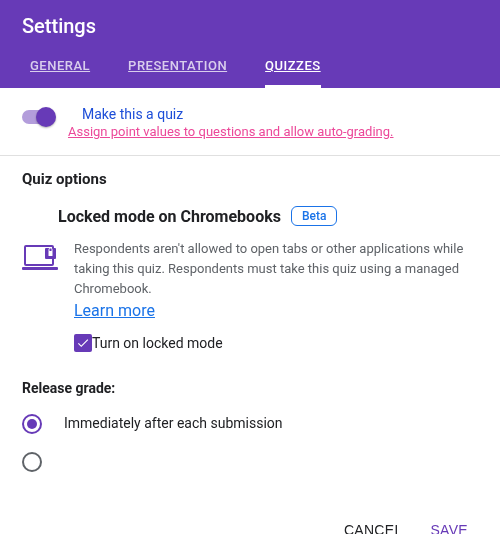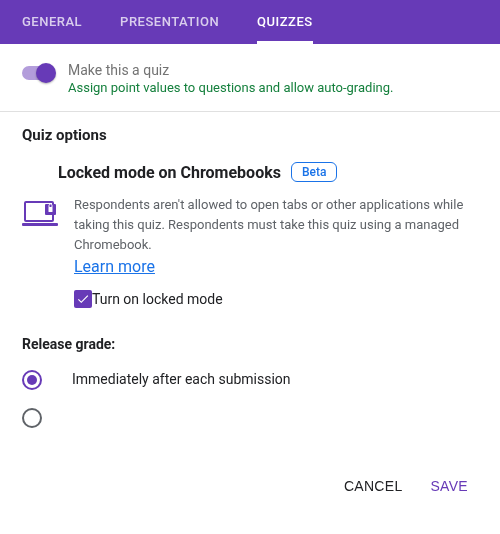--- a/index.html
+++ b/index.html
@@ -15,21 +15,22 @@
     padding-top: 14px;
   }
   .header-title {
     font-size: 20px;
     font-weight: 500;
     padding: 0 22px 20px;
   }
   .tabs {
     display: flex;
     gap: 38px;
-    padding: 0 22px;
+    padding: 0 30px;
+    text-decoration: underline;
   }
   .tab {
     font-size: 13px;
     font-weight: 500;
     letter-spacing: 0.5px;
     opacity: 0.75;
     padding-bottom: 12px;
     border-bottom: 3px solid transparent;
     cursor: pointer;
   }
@@ -60,26 +61,28 @@
     top: -3px;
     width: 20px;
     height: 20px;
     background: #673ab7;
     border-radius: 50%;
     box-shadow: 0 1px 2px rgba(0,0,0,0.3);
   }
   .toggle-label {
     font-size: 14px;
     font-weight: 400;
-    color: #737373;
+    color: #1d4ed8;
+    margin-left: 14px;
   }
   .toggle-desc {
     font-size: 13px;
-    color: #15803d;
+    color: #ec4899;
     margin-top: 2px;
+    text-decoration: underline;
   }
   .quiz-options {
     padding: 14px 22px 0;
   }
   .quiz-options-title {
     font-size: 15px;
     font-weight: 700;
     margin-bottom: 18px;
   }
   .locked-heading {
@@ -149,21 +152,21 @@
     color: #202124;
   }
   .release-title {
     font-size: 14px;
     font-weight: 700;
     margin-bottom: 18px;
   }
   .radio-row {
     display: flex;
     align-items: flex-start;
-    gap: 30px;
+    gap: 22px;
     margin-bottom: 18px;
     cursor: pointer;
   }
   .radio {
     width: 20px;
     height: 20px;
     border: 2px solid #5f6368;
     border-radius: 50%;
     flex-shrink: 0;
     display: flex;
@@ -203,20 +206,21 @@
     cursor: pointer;
     letter-spacing: 0.3px;
   }
   .btn-cancel { color: #202124; }
   .btn-save { color: #673ab7; }
 </style>
 </head>
 <body>
 
 <div class="header">
+  <div class="header-title">Settings</div>
   <div class="tabs">
     <div class="tab">GENERAL</div>
     <div class="tab">PRESENTATION</div>
     <div class="tab active">QUIZZES</div>
   </div>
 </div>
 
 <div class="section-toggle">
   <div class="switch">
     <div class="switch-thumb"></div>

